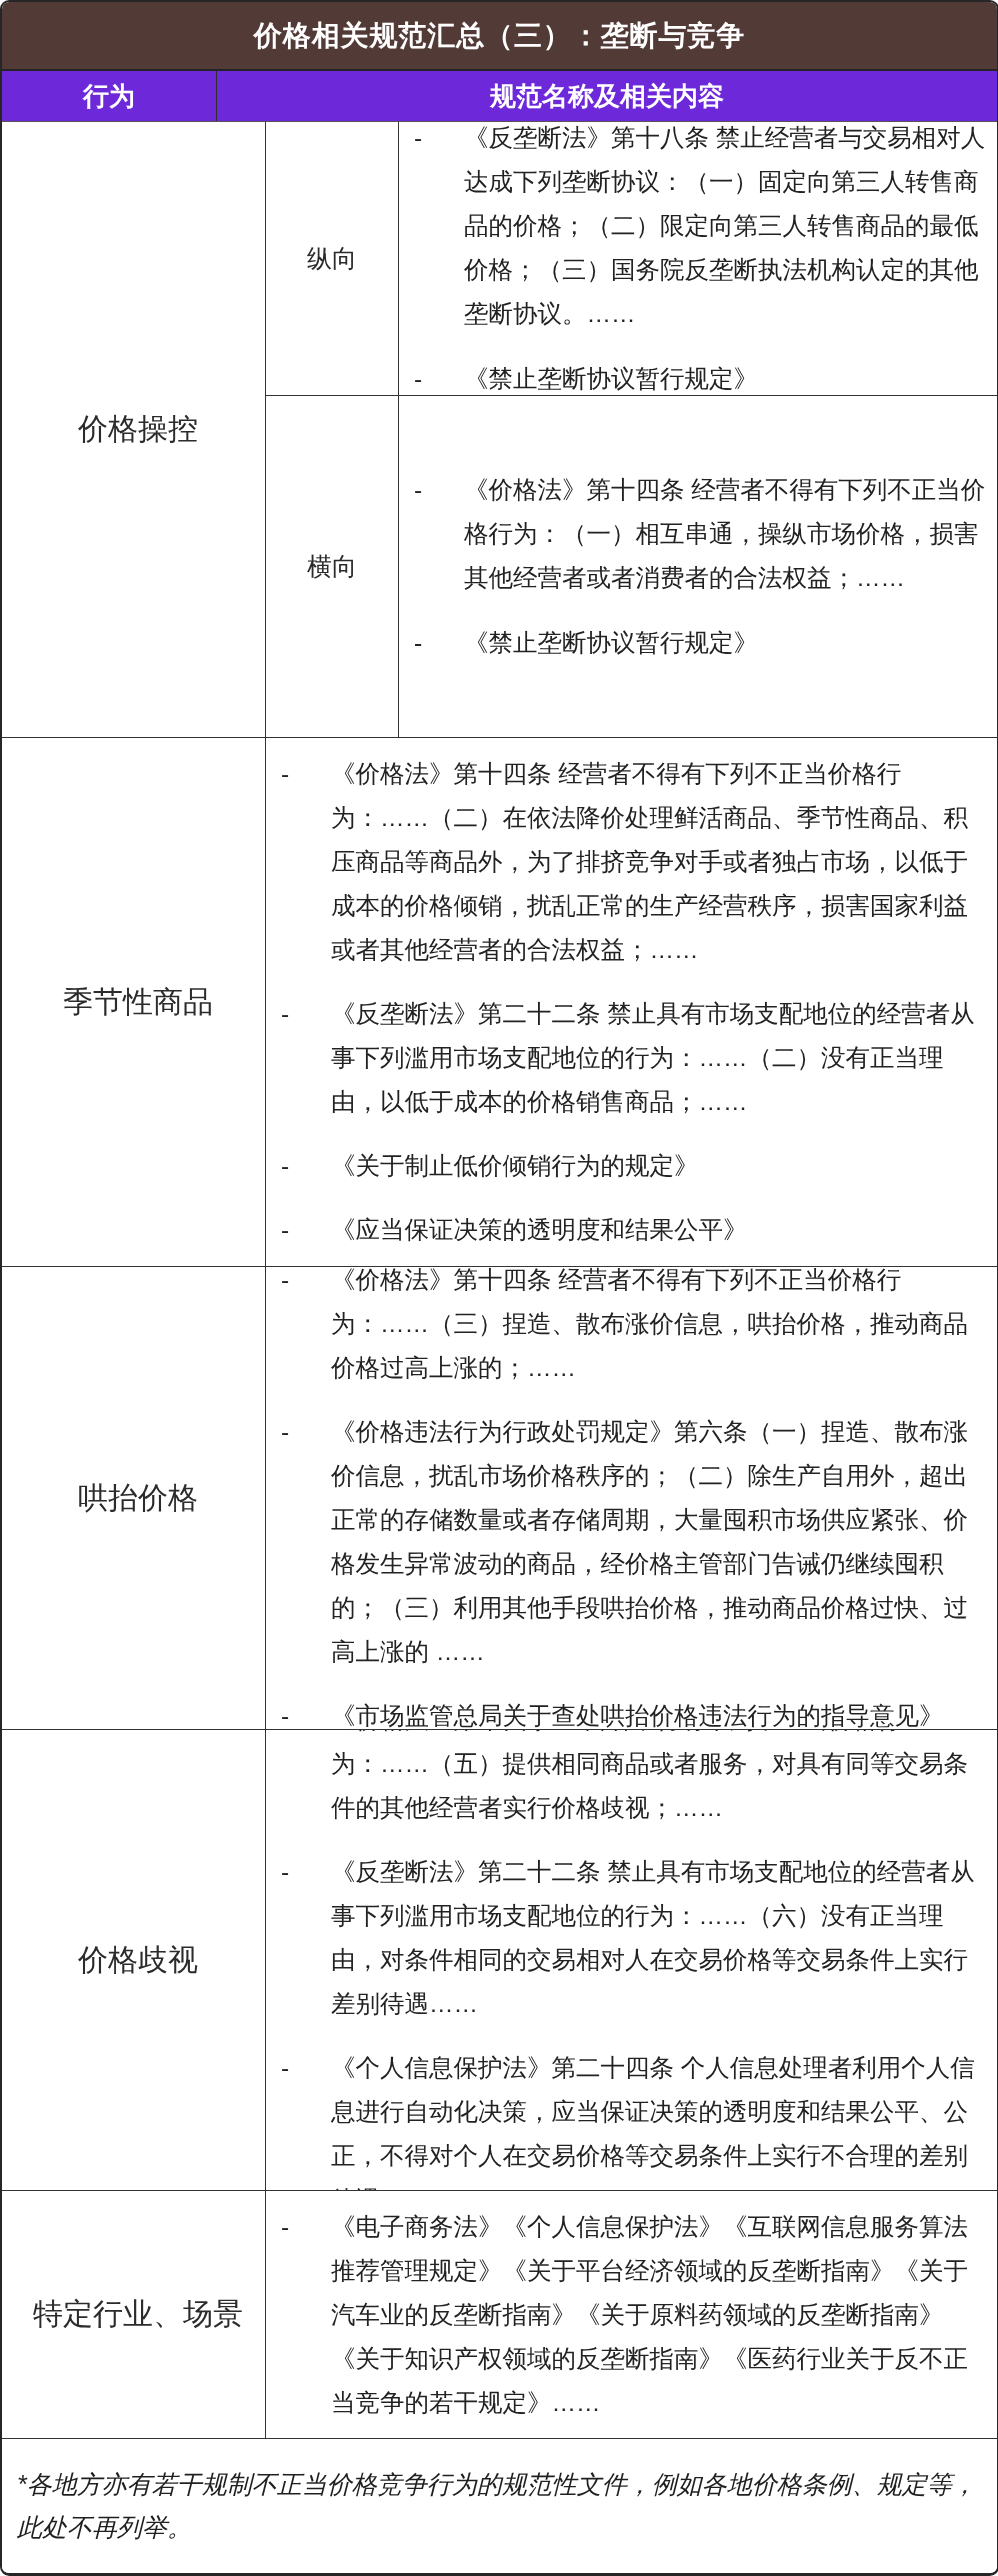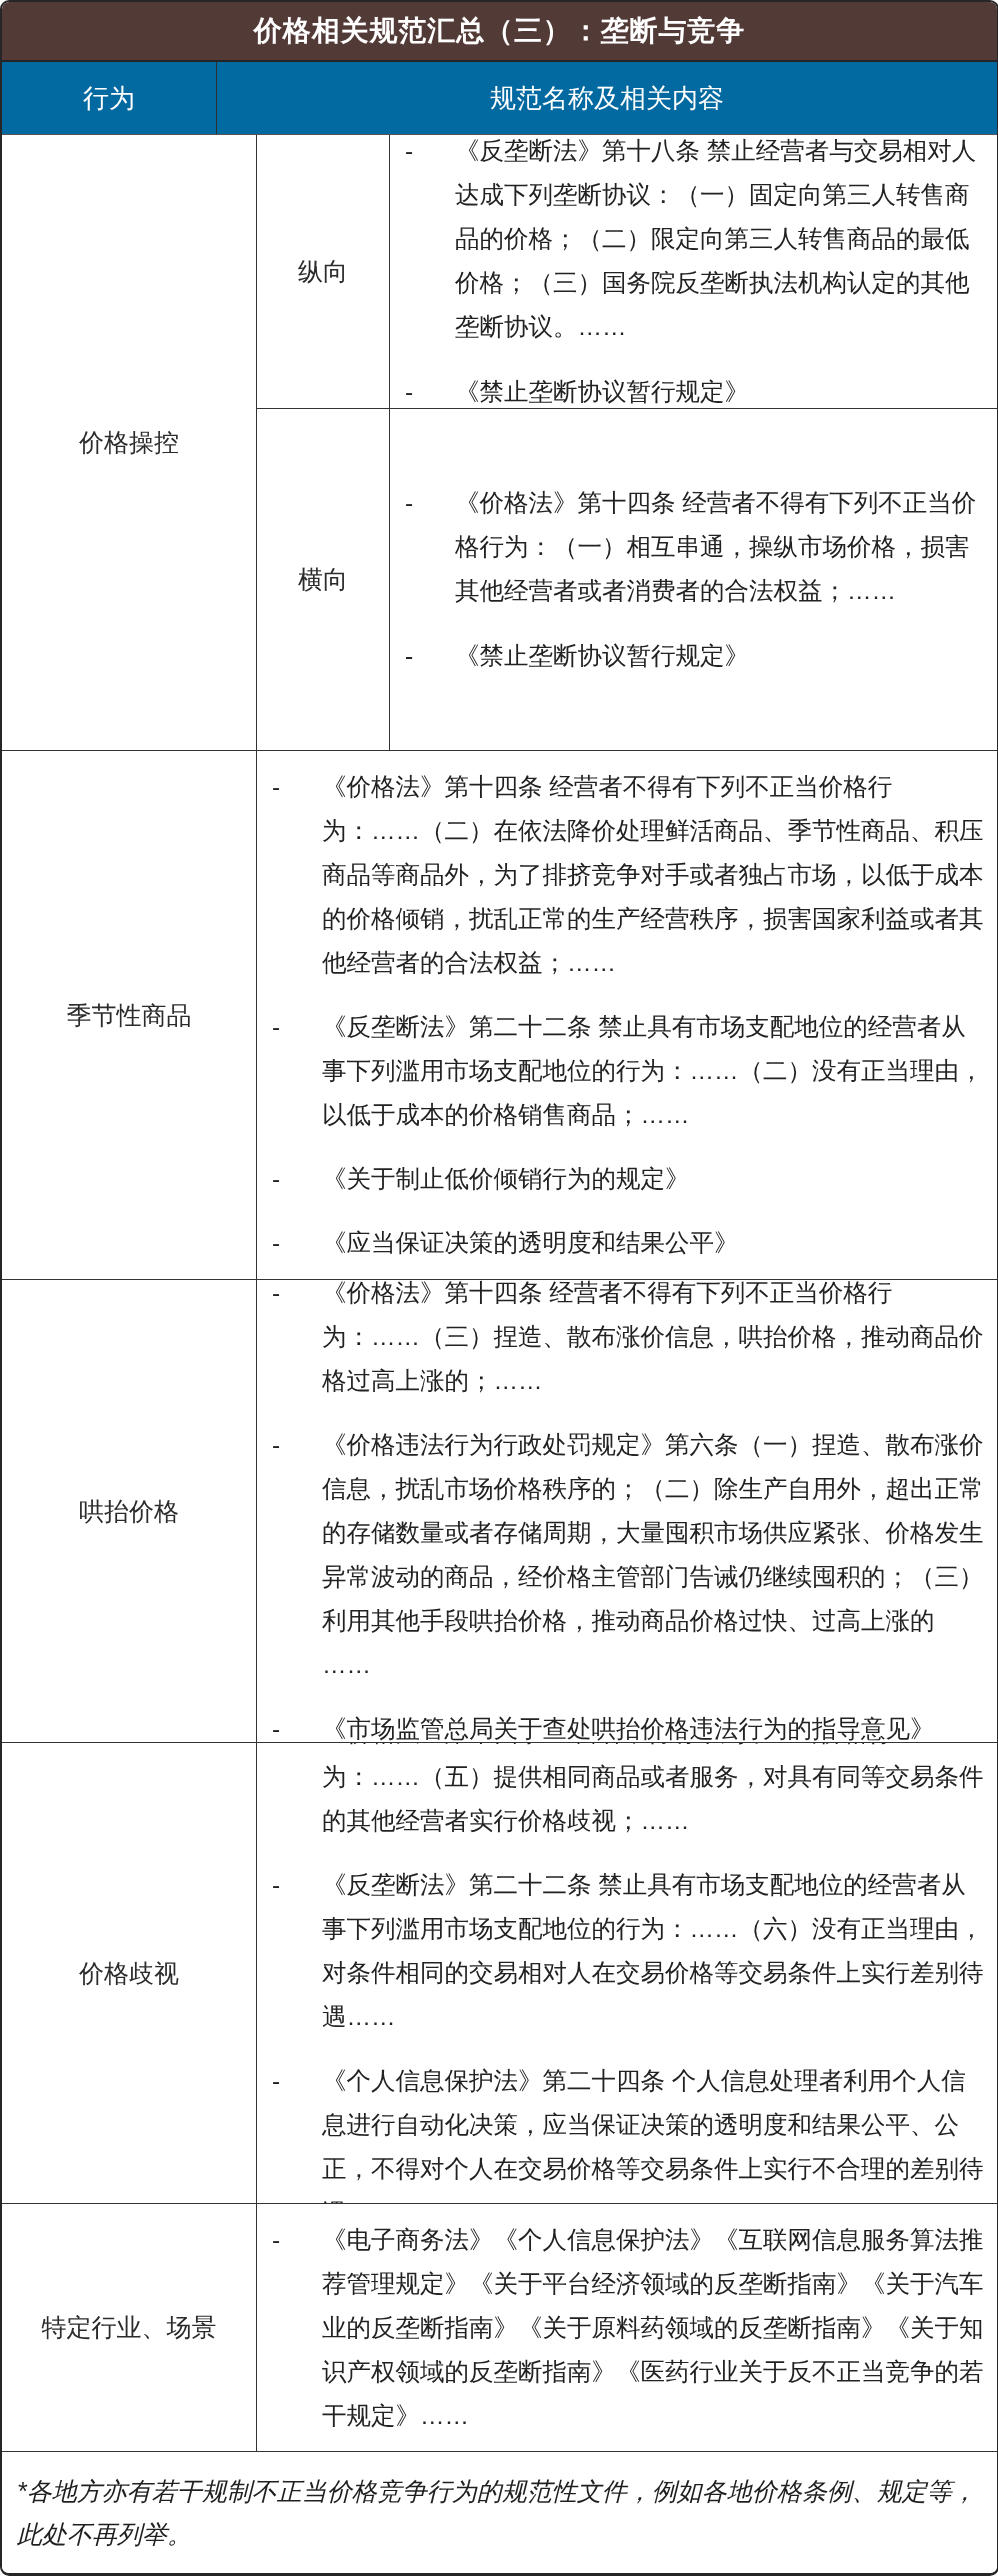--- a/index.html
+++ b/index.html
@@ -9,45 +9,45 @@
   .table{
     width:999px;height:2576px;
     background:#ffffff;
     border:2.8px solid #262626;border-bottom-width:3.7px;
     border-radius:9.2px;overflow:hidden;
     display:flex;flex-direction:column;
   }
 
   
   .title-bar{
-    height:60px;background:#523A37;border-bottom:2.8px solid #242424;
+    height:69px;background:#523A37;border-bottom:2.8px solid #242424;
     color:#ffffff;font-weight:bold;font-size:28px;
     display:flex;align-items:center;justify-content:center;
     letter-spacing:0.9px;flex:0 0 auto;
   }
   .header-row{
-    height:73px;background:#0369a1;border-bottom:1.8px solid #555555;
-    display:flex;flex:0 0 auto;color:#ffffff;font-weight:normal;font-size:26px;
+    height:51px;background:#6d28d9;border-bottom:1.8px solid #555555;
+    display:flex;flex:0 0 auto;color:#ffffff;font-weight:bold;font-size:26px;
   }
   .th{display:flex;align-items:center;justify-content:center;}
   .th-behavior{width:215px;border-right:1.8px solid #2e2e2e;}
   .th-content{flex:1;}
 
   
   .row{display:flex;border-bottom:1.8px solid #333333;flex:0 0 auto;background:#ffffff;}
   .row-1{height:616px;}
   .row-2{height:529px;}
   .row-3{height:463px;}
   .row-4{height:461px;}
   .row-5{height:248px;}
 
   .behavior-cell{
     width:255px;border-right:1.8px solid #333333;
     display:flex;align-items:center;justify-content:center;
-    font-size:25px;color:#2b2b2b;text-align:center;padding:0 5.5px;
+    font-size:30px;color:#2b2b2b;text-align:center;padding:0 5.5px;margin-left:9px;
   }
   .subrows{flex:1;display:flex;flex-direction:column;}
   .subrow{display:flex;flex:1 1 auto;}
   .subrow-top{height:274px;flex:0 0 auto;border-bottom:1.8px solid #333333;}
   .sublabel-cell{
     width:133px;border-right:1.8px solid #333333;
     display:flex;align-items:center;justify-content:center;
     font-size:25px;color:#2b2b2b;
   }
   .content-cell{

